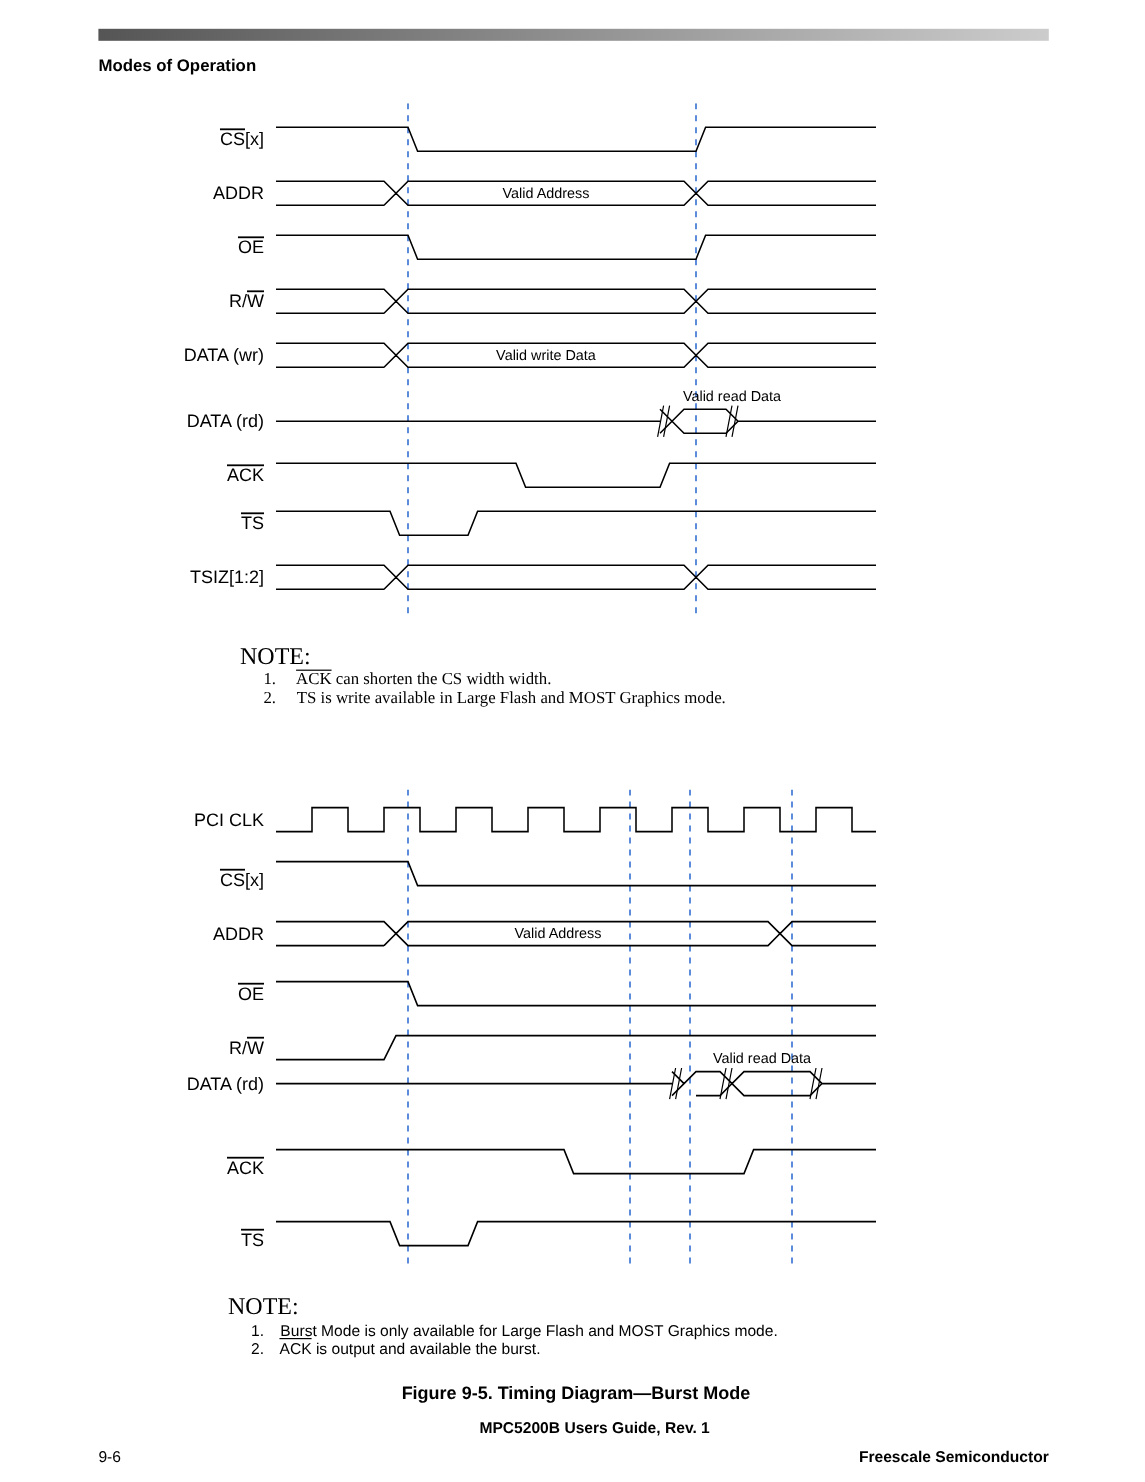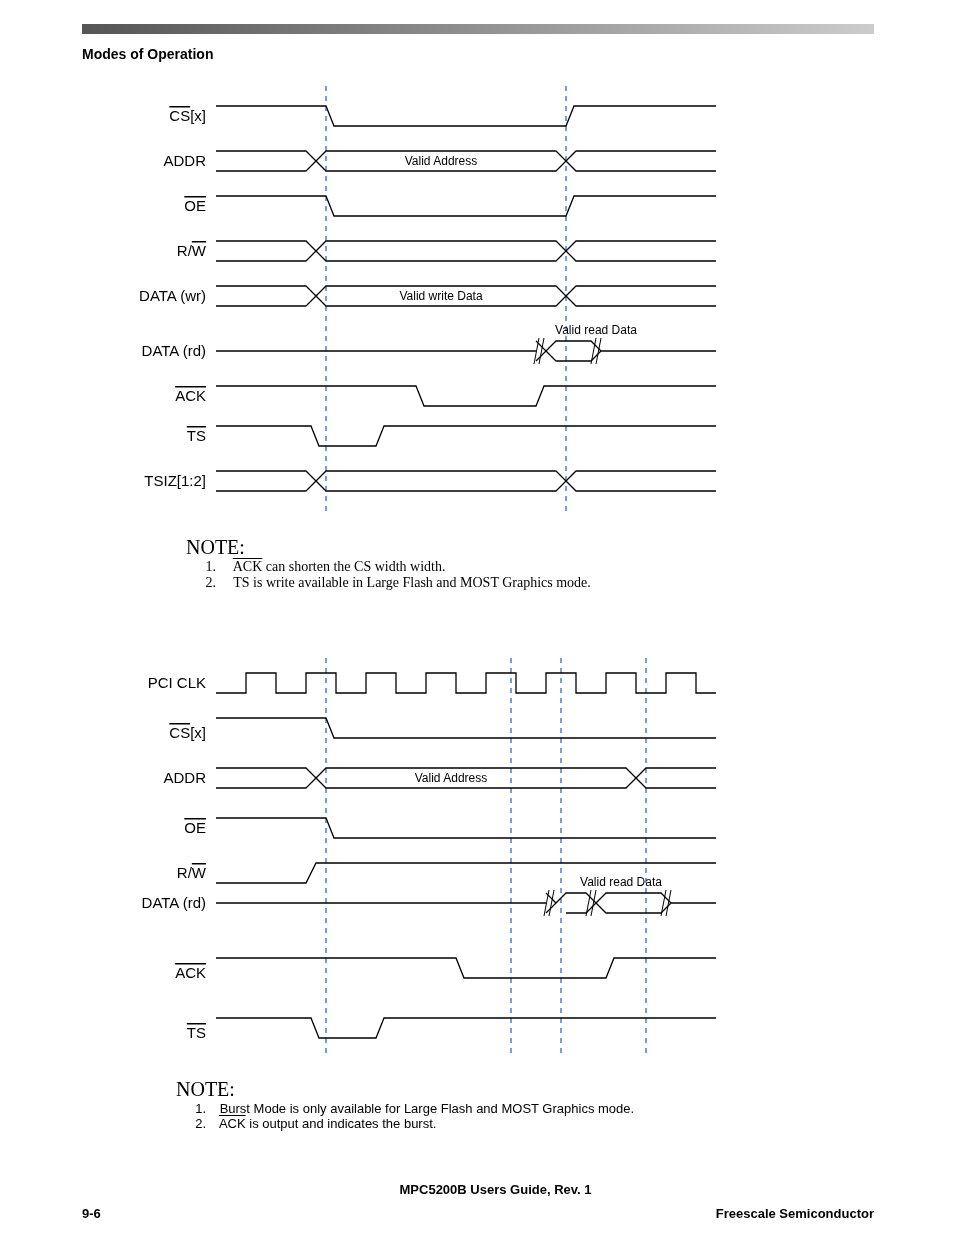--- a/index.html
+++ b/index.html
@@ -19,21 +19,21 @@
     background: linear-gradient(to right, #555, #ccc);
   }
   .section-header {
     position: absolute;
     top: 46px; left: 82px;
     font-weight: bold;
     font-size: 14px;
   }
   .diagram {
     position: absolute;
-    left: 116px;
+    left: 130px;
     width: 700px;
   }
   .diagram svg { display: block; }
   .signal-label {
     font-family: Arial, Helvetica, sans-serif;
     font-size: 15px;
     text-anchor: end;
   }
   .note-block {
     font-family: "Times New Roman", Times, serif;
@@ -50,21 +50,20 @@
     bottom: 38px; left: 0; right: 0;
     text-align: center;
     font-weight: bold;
     font-size: 13px;
     margin-left: 37px;
   }
   .page-left {
     position: absolute;
     bottom: 14px; left: 82px;
     font-size: 13px;
-    font-weight: bold;
   }
   .page-right {
     position: absolute;
     bottom: 14px; right: 80px;
     font-size: 13px;
     font-weight: bold;
   }
 </style>
 </head>
 <body>
@@ -157,20 +156,21 @@
 
   <text x="90" y="380" class="signal-label" text-decoration="overline">TS</text>
   <path d="M100 360 H195 L203 380 H260 L268 360 H600" fill="none" stroke="#000" stroke-width="1.3"></path>
 </svg>
 
 <div class="note-block" style="margin-left:60px; font-family: Arial, Helvetica, sans-serif; font-size:13px;">
   <span class="hdr" style="font-family:'Times New Roman',serif;">NOTE:</span><br>
   <span style="display:inline-block;width:30px;text-align:right;margin-right:10px;">1.</span>
   <span>Burst Mode is only available for Large Flash and MOST Graphics mode.</span><br>
   <span style="display:inline-block;width:30px;text-align:right;margin-right:10px;">2.</span>
-  <span style="text-decoration:overline;">ACK</span><span> is output and indicates the burst.</span>
+  <span style="text-decoration:overline;">ACK</span><span> is output and available the burst.</span>
 </div>
 <div style="height:22px;"></div>
+<div class="figure-caption">Figure 9-5. Timing Diagram—Burst Mode</div>
 </div>
 
 <div class="doc-title">MPC5200B Users Guide, Rev. 1</div>
 <div class="page-left">9-6</div>
 <div class="page-right">Freescale Semiconductor</div>
 
 </body></html>

